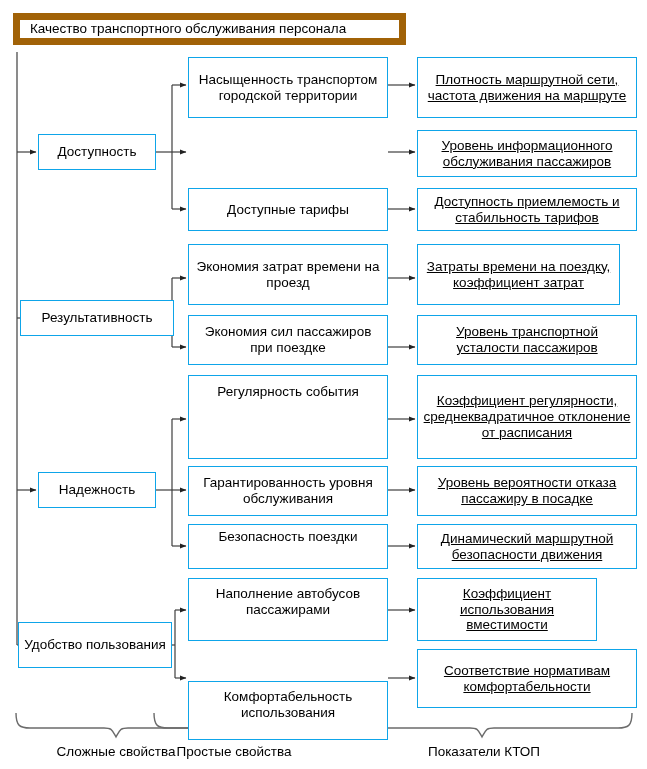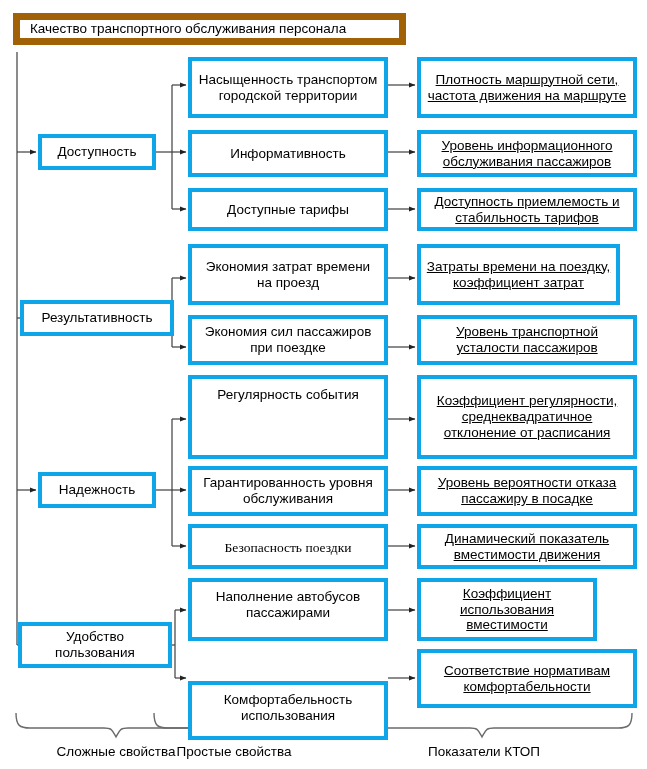--- a/index.html
+++ b/index.html
@@ -17,21 +17,21 @@
   }
   svg#wires{
     position:absolute;
     left:0; top:0;
     width:647px; height:769px;
     pointer-events:none;
   }
   .box{
     position:absolute;
     box-sizing:border-box;
-    border:4px solid #0ea5e9;
+    border:1px solid #0ea5e9;
     background:#fff;
     display:flex;
     align-items:center;
     justify-content:center;
     text-align:center;
     line-height:1.18;
     padding:2px 5px;
     z-index:2;
   }
   .box.root{
@@ -129,42 +129,39 @@
     <span>Надежность</span>
   </div>
 
   <div class="box lvl1" style="left:18px; top:622px; width:154px; height:46px;">
     <span>Удобство пользования</span>
   </div>
 
   <div class="box lvl2" style="left:188px; top:57px; width:200px; height:61px;">
     <span>Насыщенность транспортом городской территории</span>
   </div>
-  <div class="box lvl2" style="left:188px; top:130px; width:200px; height:47px;">
-    <span>Информативность</span>
-  </div>
   <div class="box lvl2" style="left:188px; top:188px; width:200px; height:43px;">
     <span>Доступные тарифы</span>
   </div>
 
   <div class="box lvl2" style="left:188px; top:244px; width:200px; height:61px;">
     <span>Экономия затрат времени на проезд</span>
   </div>
   <div class="box lvl2" style="left:188px; top:315px; width:200px; height:50px;">
     <span>Экономия сил пассажиров при поездке</span>
   </div>
 
   <div class="box lvl2" style="left:188px; top:375px; width:200px; height:84px;">
     <span style="align-self:flex-start;margin-top:6px;">Регулярность события</span>
   </div>
   <div class="box lvl2" style="left:188px; top:466px; width:200px; height:50px;">
     <span>Гарантированность уровня обслуживания</span>
   </div>
   <div class="box lvl2" style="left:188px; top:524px; width:200px; height:45px;">
-    <span style="align-self:flex-start;margin-top:10px;font-family:Liberation Serif, serif;">Безопасность поездки</span>
+    <span style="align-self:flex-start;margin-top:2px;">Безопасность поездки</span>
   </div>
 
   <div class="box lvl2" style="left:188px; top:578px; width:200px; height:63px;">
     <span style="align-self:flex-start;margin-top:5px;">Наполнение автобусов пассажирами</span>
   </div>
   <div class="box lvl2" style="left:188px; top:649px; width:200px; height:59px;margin-top:32px;">
     <span style="align-self:flex-start;margin-top:5px;">Комфортабельность использования</span>
   </div>
 
   <div class="box lvl3" style="left:417px; top:57px; width:220px; height:61px;">
@@ -184,21 +181,21 @@
     <span>Уровень транспортной усталости пассажиров</span>
   </div>
 
   <div class="box lvl3" style="left:417px; top:375px; width:220px; height:84px;">
     <span>Коэффициент регулярности, среднеквадратичное отклонение от расписания</span>
   </div>
   <div class="box lvl3" style="left:417px; top:466px; width:220px; height:50px;">
     <span>Уровень вероятности отказа пассажиру в посадке</span>
   </div>
   <div class="box lvl3" style="left:417px; top:524px; width:220px; height:45px;">
-    <span>Динамический показатель вместимости движения</span>
+    <span>Динамический маршрутной безопасности движения</span>
   </div>
 
   <div class="box lvl3" style="left:417px; top:578px; width:180px; height:63px;">
     <span>Коэффициент использования вместимости</span>
   </div>
   <div class="box lvl3" style="left:417px; top:649px; width:220px; height:59px;">
     <span>Соответствие нормативам комфортабельности</span>
   </div>
 
   <div class="legend-label" style="left:16px; top:744px; width:200px;">Сложные свойства</div>

